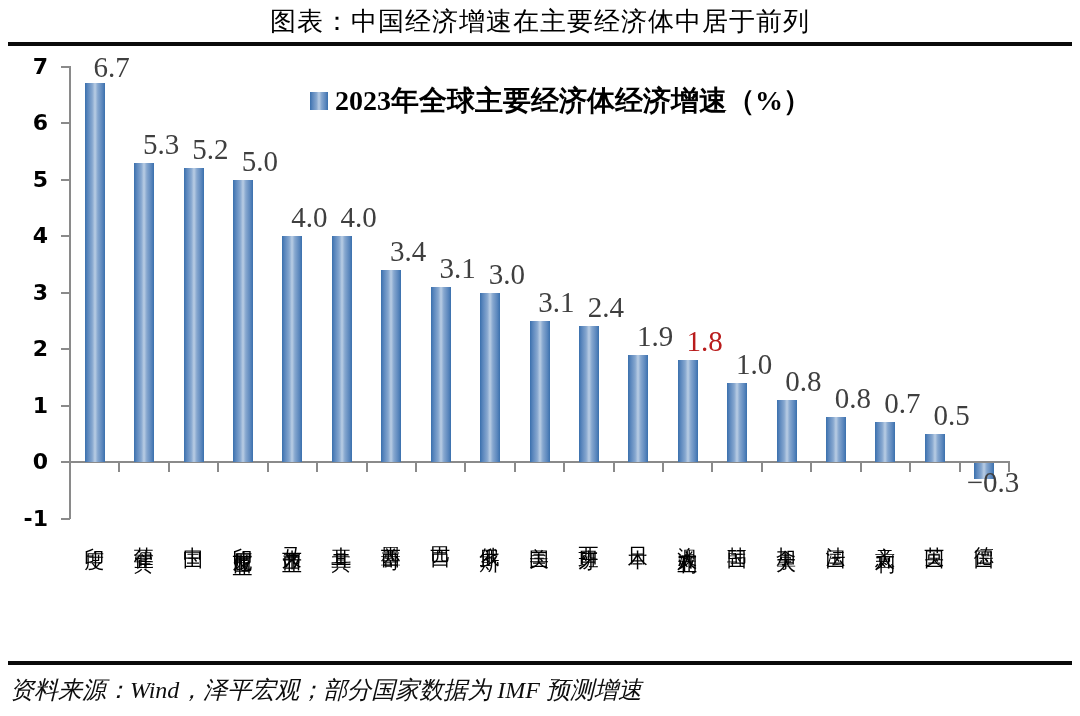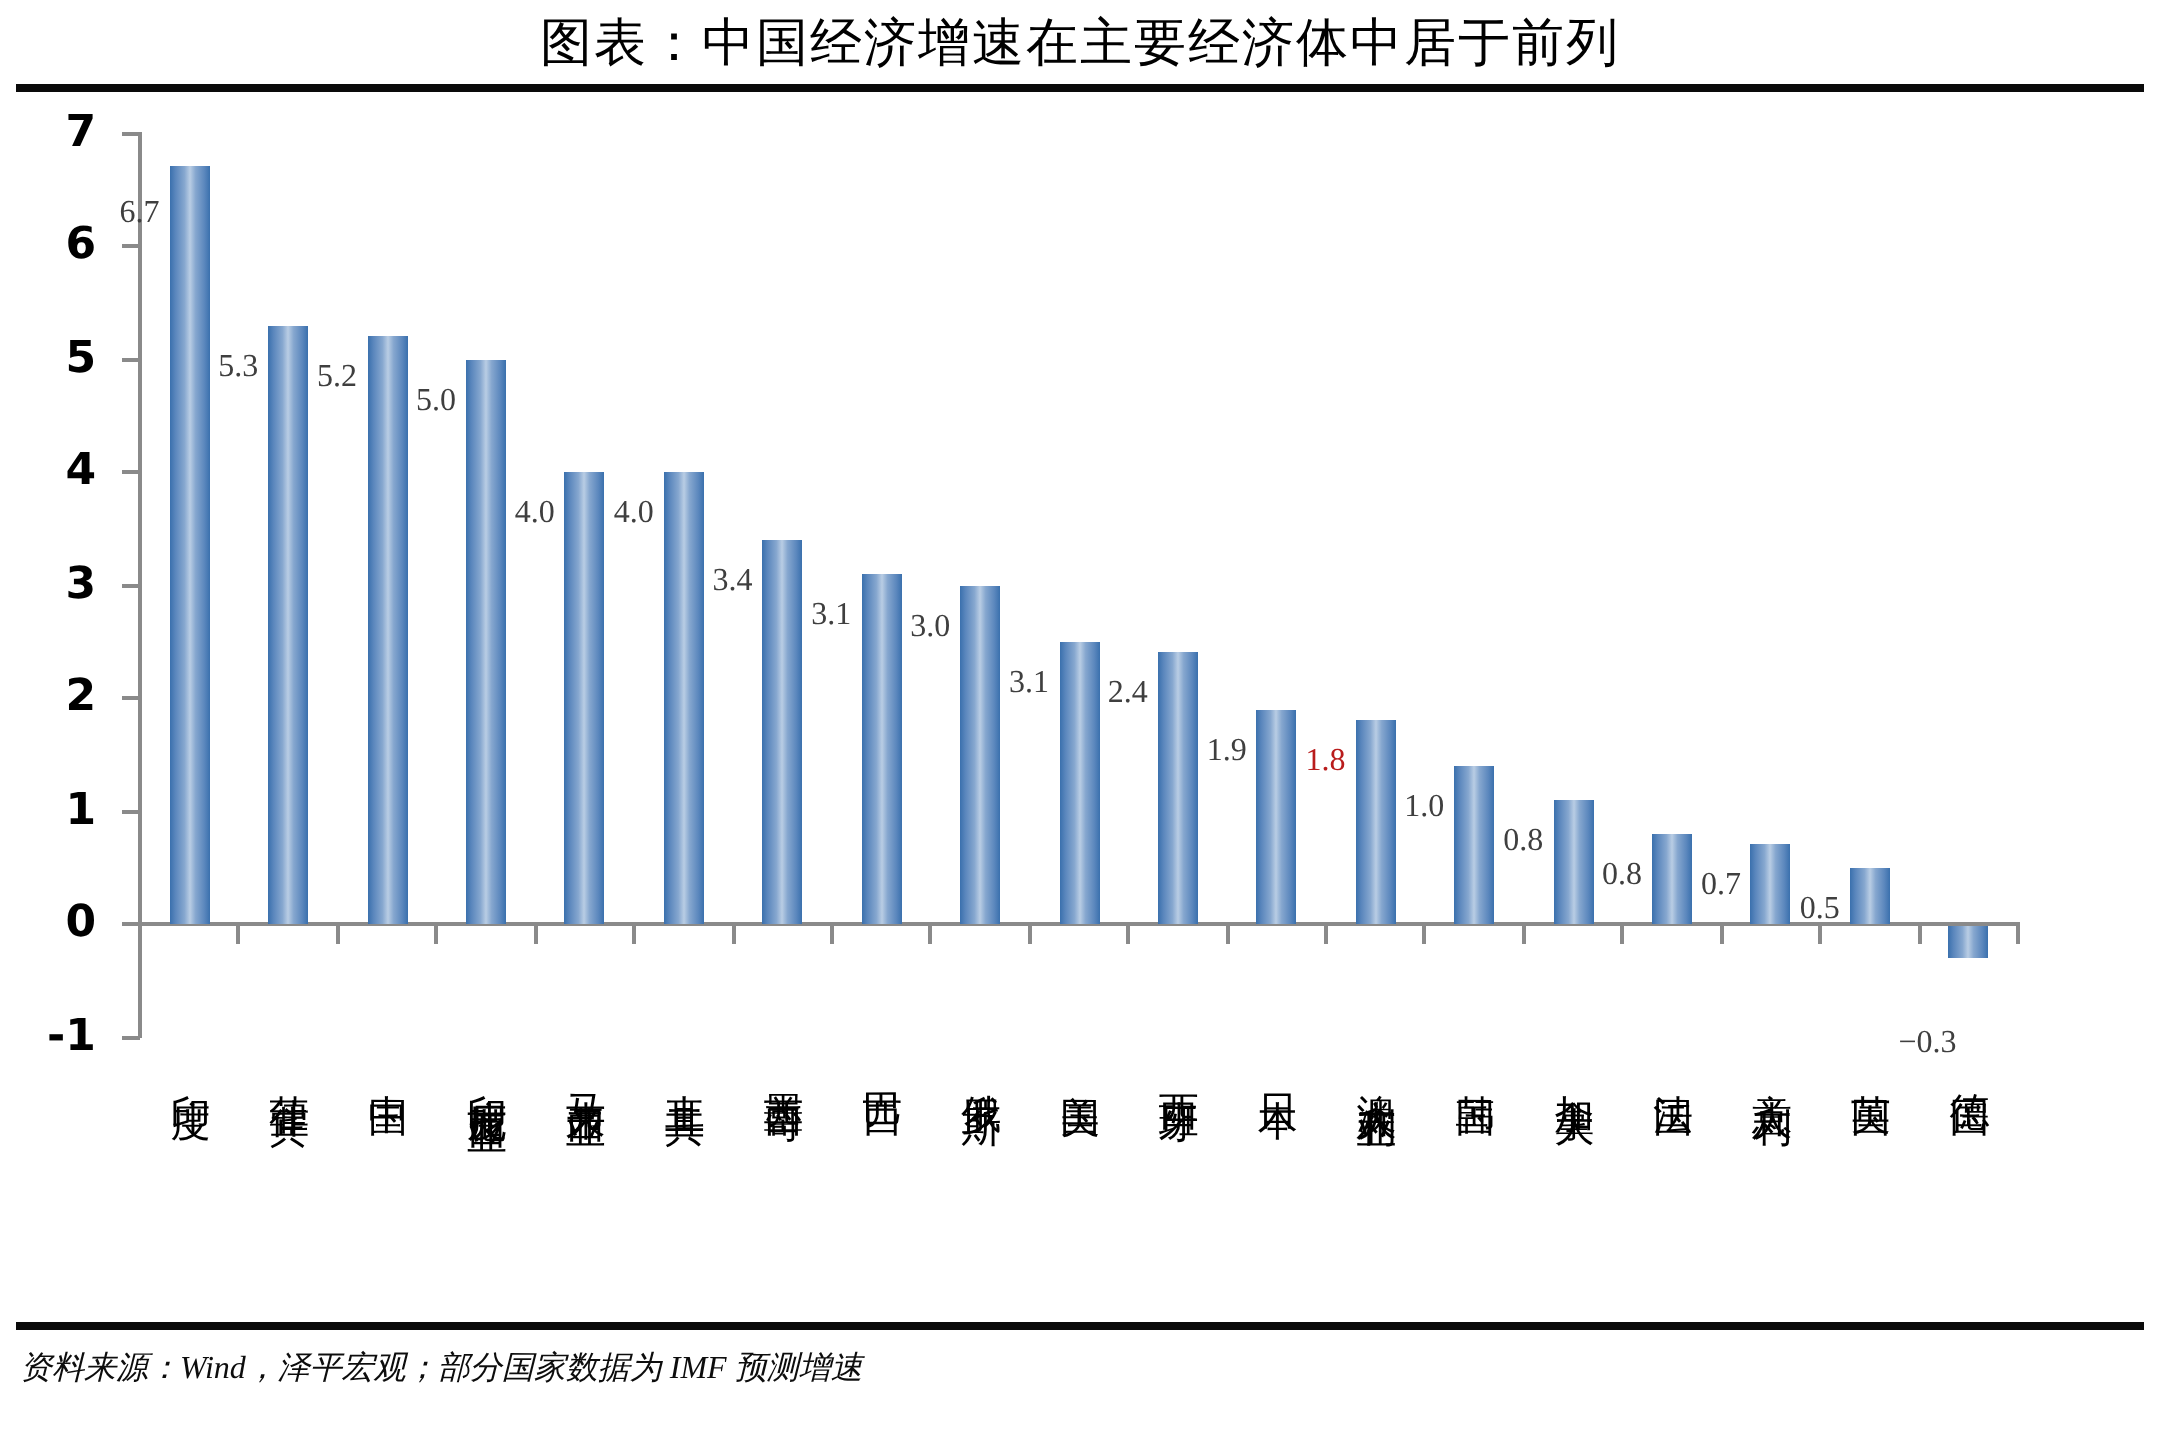--- a/index.html
+++ b/index.html
@@ -18,50 +18,54 @@
   .chart-area { position:absolute; left:0; top:0; width:1080px; height:716px; }
   .axis-line, .tick { position:absolute; }
   .y-label {
     position:absolute; left:0; width:48px; height:30px; line-height:30px;
     text-align:right; font-family:"DejaVu Sans", sans-serif;
     font-weight:700; font-size:22px; color:#000;
   }
   .bar { position:absolute; }
   .value-label {
     position:absolute; width:70px; height:26px; line-height:26px;
-    text-align:left; font-size:16px; color:#3f3f3f; white-space:nowrap;margin-top:40px;
+    text-align:right; font-size:29px; color:#3f3f3f; white-space:nowrap;
   }
   .x-label {
     position:absolute; width:26px; top:531px;
     writing-mode:vertical-rl; text-orientation:upright;
     font-size:20px; line-height:26px; letter-spacing:3px; color:#000;
   }
   .legend {
     position:absolute; left:310px; top:84px; height:34px;
     display:flex; align-items:center;
   }
   .legend-swatch { width:18px; height:18px; margin-right:7px; flex:0 0 auto; }
   .legend-label {
     font-weight:700; font-size:28px; color:#000; white-space:nowrap;
   }
   .source {
-    position:absolute; top:674px; left:10px; font-size:16px;
+    position:absolute; top:674px; left:10px; font-size:24px;
     font-style:italic; color:#0d0d0d; white-space:nowrap;
   }
 </style>
 </head>
 <body>
 
 <div class="page">
 
   <div class="chart-title">图表：中国经济增速在主要经济体中居于前列</div>
 
   <div class="rule top"></div>
 
   <div id="chart" class="chart-area">
+    <div class="legend">
+      <span class="legend-swatch bar-fill" style="background: linear-gradient(90deg, rgb(58, 112, 173) 0%, rgb(91, 135, 189) 14%, rgb(134, 167, 207) 36%, rgb(185, 205, 228) 50%, rgb(134, 167, 207) 64%, rgb(91, 135, 189) 86%, rgb(58, 112, 173) 100%);"></span>
+      <span class="legend-label">2023年全球主要经济体经济增速（%）</span>
+    </div>
   <div class="axis-line" style="left: 69px; top: 66px; width: 2px; height: 453px; background: rgb(138, 138, 138);"></div>
       <div class="axis-line" style="left: 69px; top: 461px; width: 941px; height: 2px; background: rgb(138, 138, 138);"></div>
       <div class="tick" style="left: 61px; top: 517.5px; width: 9px; height: 2px; background: rgb(138, 138, 138);"></div>
       <div class="y-label" style="top: 503.5px;">-1</div>
       <div class="tick" style="left: 61px; top: 461px; width: 9px; height: 2px; background: rgb(138, 138, 138);"></div>
       <div class="y-label" style="top: 447px;">0</div>
       <div class="tick" style="left: 61px; top: 404.5px; width: 9px; height: 2px; background: rgb(138, 138, 138);"></div>
       <div class="y-label" style="top: 390.5px;">1</div>
       <div class="tick" style="left: 61px; top: 348px; width: 9px; height: 2px; background: rgb(138, 138, 138);"></div>
       <div class="y-label" style="top: 334px;">2</div>

